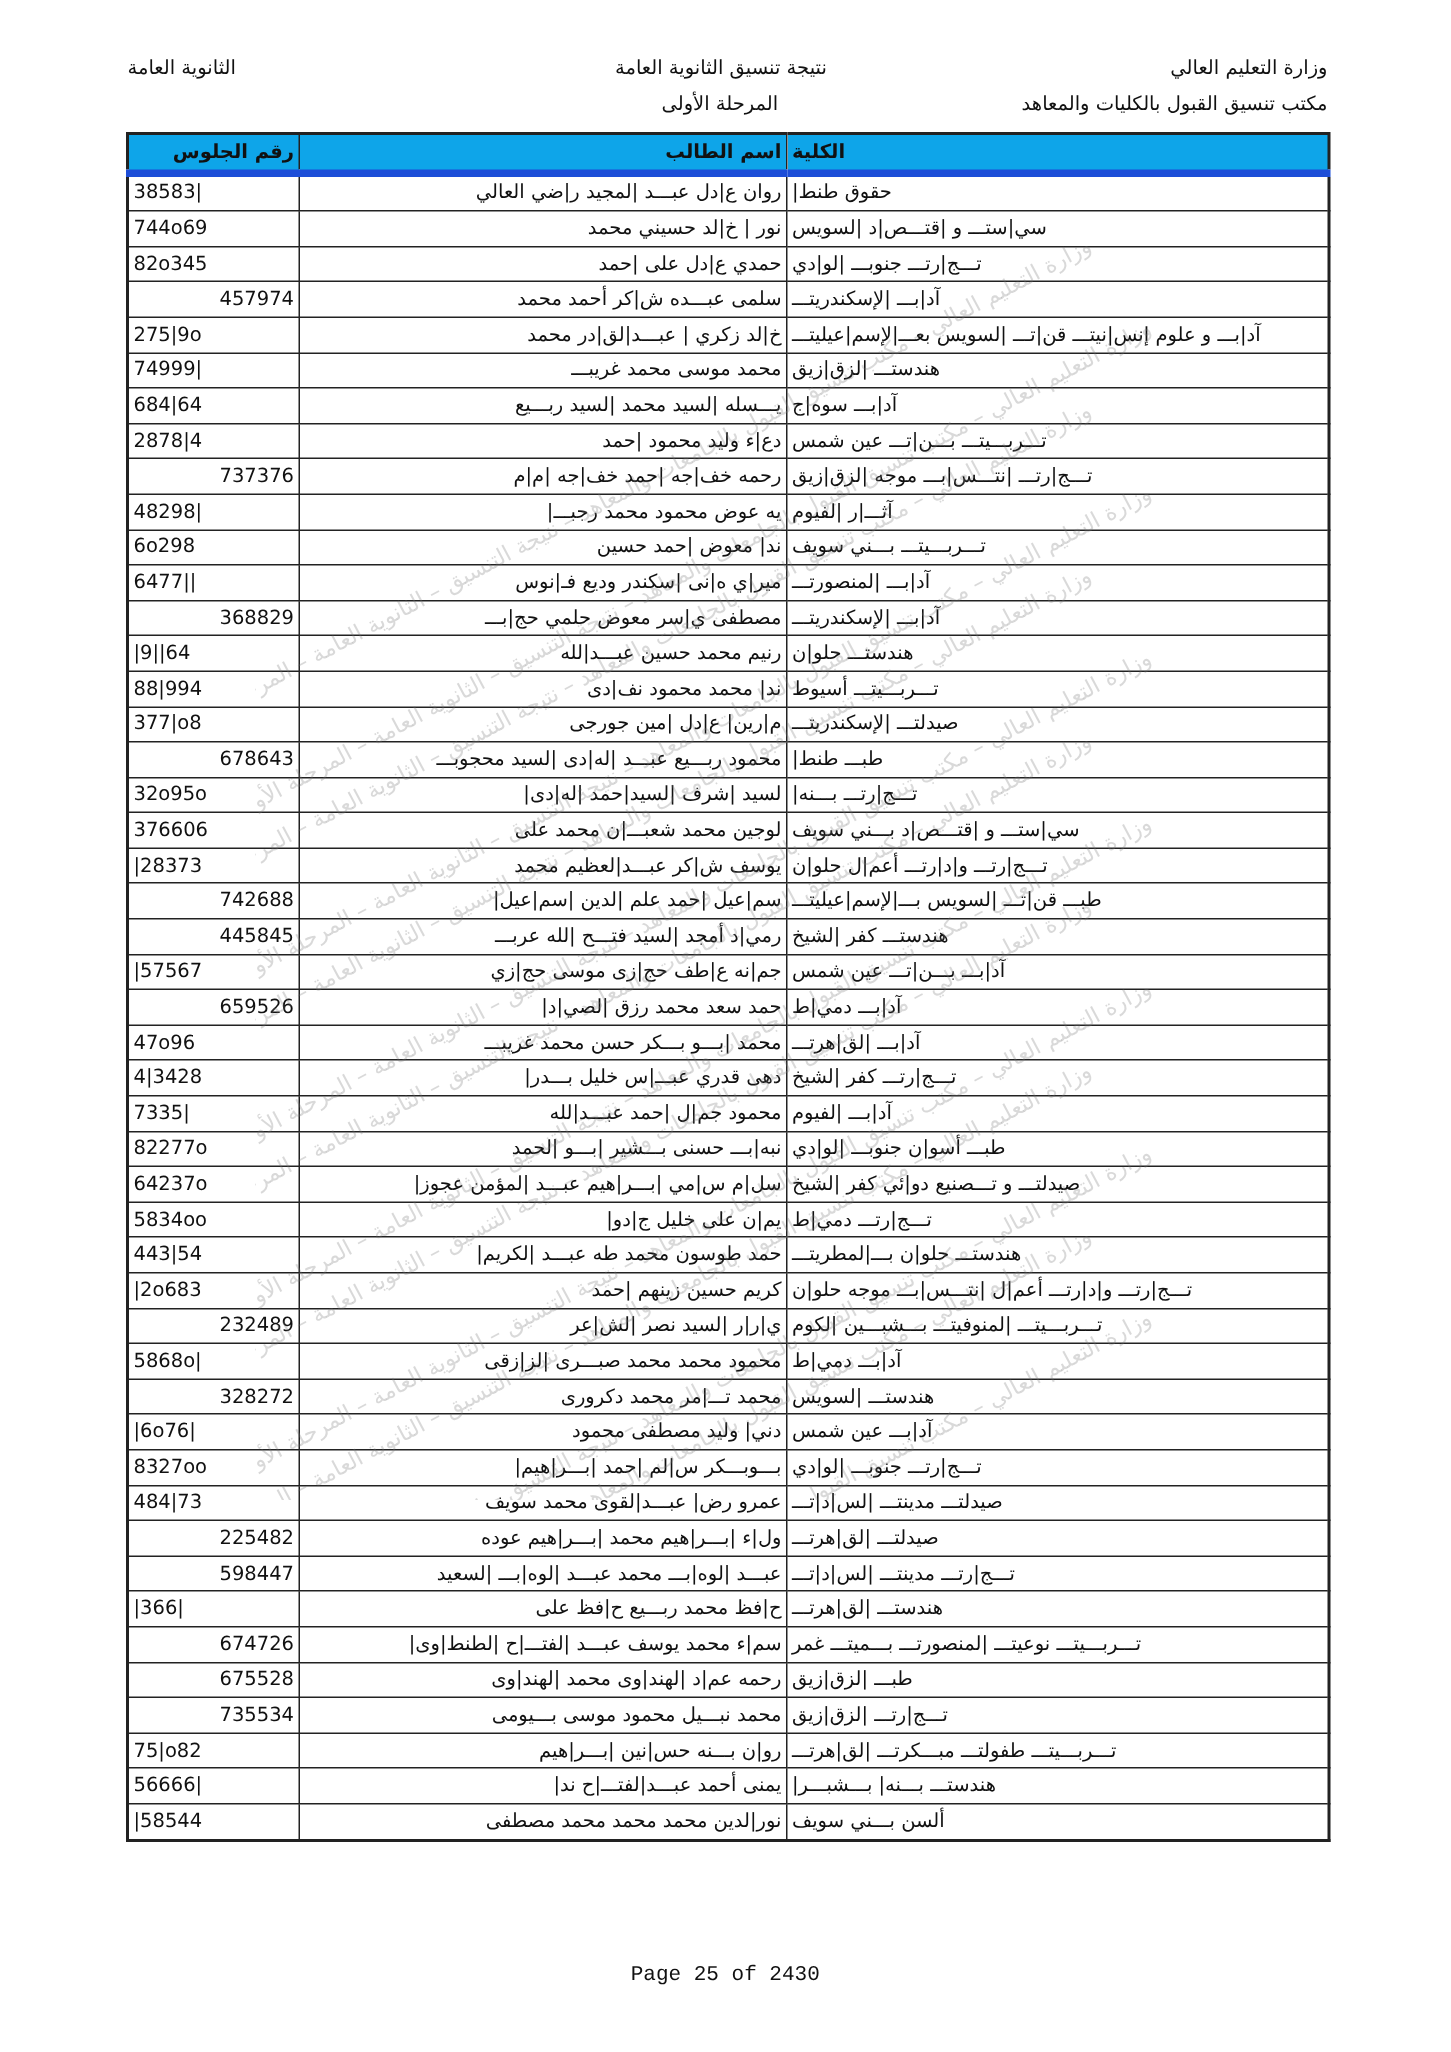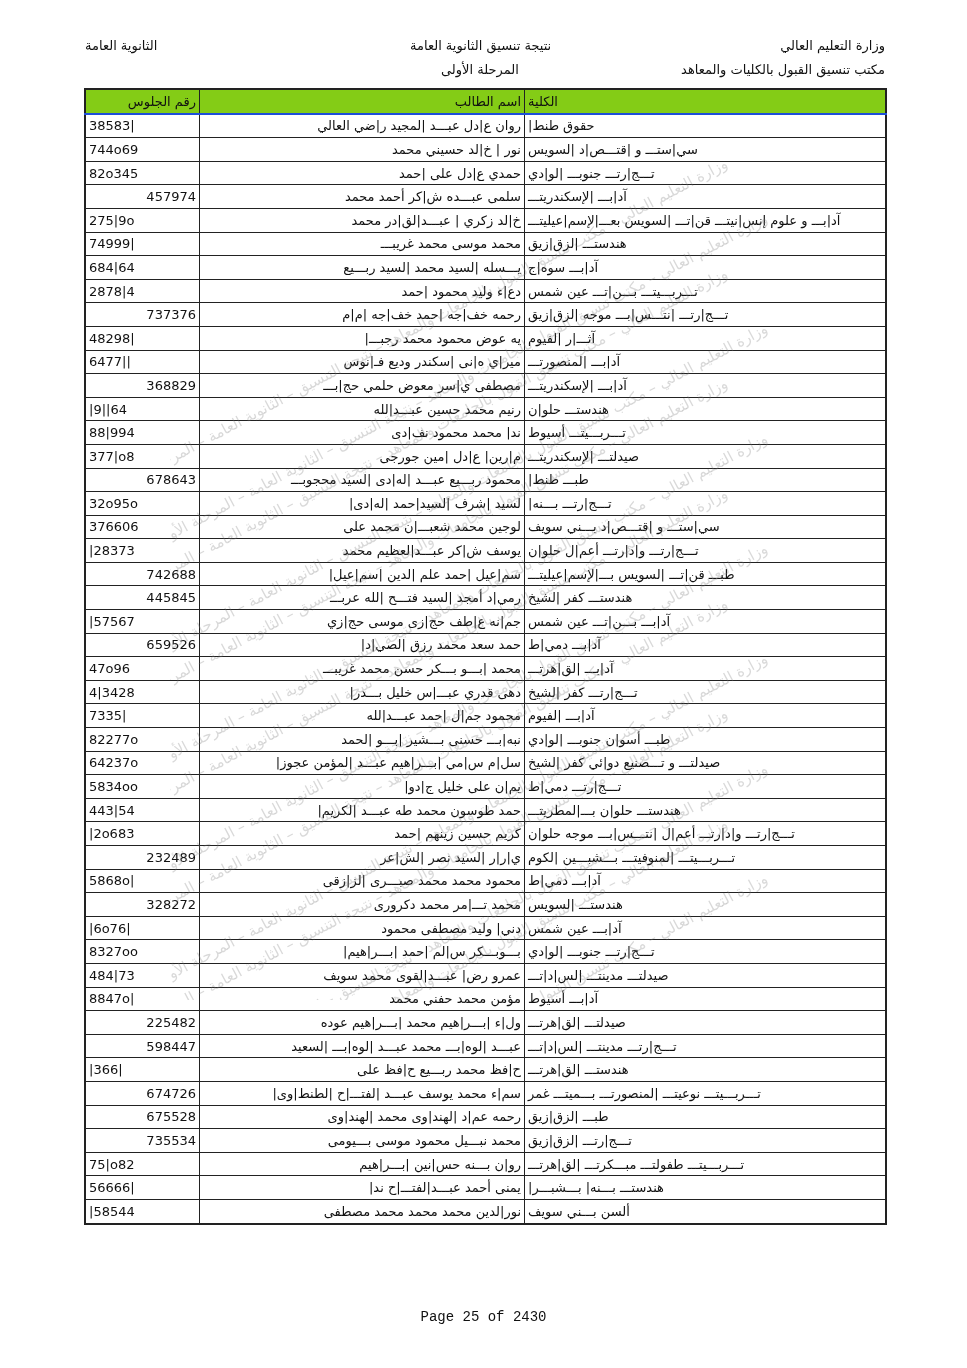--- a/index.html
+++ b/index.html
@@ -5,21 +5,21 @@
   html, body { margin:0; padding:0; background:#ffffff; }
   body { width:967px; height:1368px; position:relative; font-family:"DejaVu Sans", sans-serif; color:#111; overflow:hidden; }
   .hdr { position:absolute; font-size:13px; white-space:nowrap; direction:rtl; }
   .h-right1 { right:82px; top:38px; }
   .h-right2 { right:82px; top:62px; }
   .h-mid1 { left:410px; top:38px; }
   .h-mid2 { left:441px; top:62px; }
   .h-left1 { left:85px; top:38px; }
   table.res { position:absolute; left:84px; top:88px; width:797px; border-collapse:collapse; table-layout:fixed; direction:ltr; }
   table.res td, table.res th { border:1px solid #222; height:22.6px; padding:0 3px; font-size:13px; overflow:hidden; white-space:nowrap; }
-  table.res th { background:#84cc16; font-weight:normal; border-top:2px solid #222; border-bottom:2px solid #1d4ed8; }
+  table.res th { background:#0ea5e9; font-weight:bold; border-top:2px solid #222; border-bottom:5px solid #1d4ed8; }
   .c-seat { width:107px; font-family:"DejaVu Sans", sans-serif; font-size:14px; }
   .c-name { width:318px; text-align:right; direction:rtl; }
   .c-fac { width:354px; text-align:left; direction:rtl; }
   th.c-seat { text-align:right; direction:rtl; font-size:13px; }
   td.seat-left { text-align:left; }
   td.seat-right { text-align:right; }
   table.res { border-left:2px solid #222; border-right:2px solid #222; border-bottom:2px solid #222; }
   .watermark { position:absolute; left:170px; top:100px; width:760px; height:900px; pointer-events:none; overflow:hidden; }
   .wm-line { position:absolute; white-space:nowrap; font-size:15px; color:rgba(120,120,120,0.28); transform:rotate(-28deg); transform-origin:left top; direction:rtl; }
   .footer { position:absolute; left:0; width:967px; top:1309px; text-align:center; font-size:14px; font-family:Liberation Mono, monospace; }
@@ -86,20 +86,25 @@
         <td class="c-seat seat-right">737376</td>
         <td class="c-name">رحمه خف|جه |حمد خف|جه |م|م</td>
         <td class="c-fac">تـــج|رتـــ |نتـــس|بـــ موجه |لزق|زيق</td>
       </tr>
       <tr>
         <td class="c-seat seat-left">48298|</td>
         <td class="c-name">يه عوض محمود محمد رجبـــ|</td>
         <td class="c-fac">آثـــ|ر |لفيوم</td>
       </tr>
       <tr>
+        <td class="c-seat seat-left">6o298</td>
+        <td class="c-name">ند| معوض |حمد حسين</td>
+        <td class="c-fac">تـــربـــيتـــ بـــني سويف</td>
+      </tr>
+      <tr>
         <td class="c-seat seat-left">6477||</td>
         <td class="c-name">مير|ي ه|نى |سكندر وديع فـ|نوس</td>
         <td class="c-fac">آد|بـــ |لمنصورتـــ</td>
       </tr>
       <tr>
         <td class="c-seat seat-right">368829</td>
         <td class="c-name">مصطفى ي|سر معوض حلمي حج|بـــ</td>
         <td class="c-fac">آد|بـــ |لإسكندريتـــ</td>
       </tr>
       <tr>
@@ -219,25 +224,20 @@
       </tr>
       <tr>
         <td class="c-seat seat-left">8327oo</td>
         <td class="c-name">بـــوبـــكر س|لم |حمد |بـــر|هيم|</td>
         <td class="c-fac">تـــج|رتـــ جنوبـــ |لو|دي</td>
       </tr>
       <tr>
         <td class="c-seat seat-left">484|73</td>
         <td class="c-name">عمرو رض| عبـــد|لقوى محمد سويف</td>
         <td class="c-fac">صيدلتـــ مدينتـــ |لس|د|تـــ</td>
-      </tr>
-      <tr>
-        <td class="c-seat seat-left">8847o|</td>
-        <td class="c-name">مؤمن محمد حفني محمد</td>
-        <td class="c-fac">آد|بـــ أسيوط</td>
       </tr>
       <tr>
         <td class="c-seat seat-right">225482</td>
         <td class="c-name">ول|ء |بـــر|هيم محمد |بـــر|هيم عوده</td>
         <td class="c-fac">صيدلتـــ |لق|هرتـــ</td>
       </tr>
       <tr>
         <td class="c-seat seat-right">598447</td>
         <td class="c-name">عبـــد |لوه|بـــ محمد عبـــد |لوه|بـــ |لسعيد</td>
         <td class="c-fac">تـــج|رتـــ مدينتـــ |لس|د|تـــ</td>

